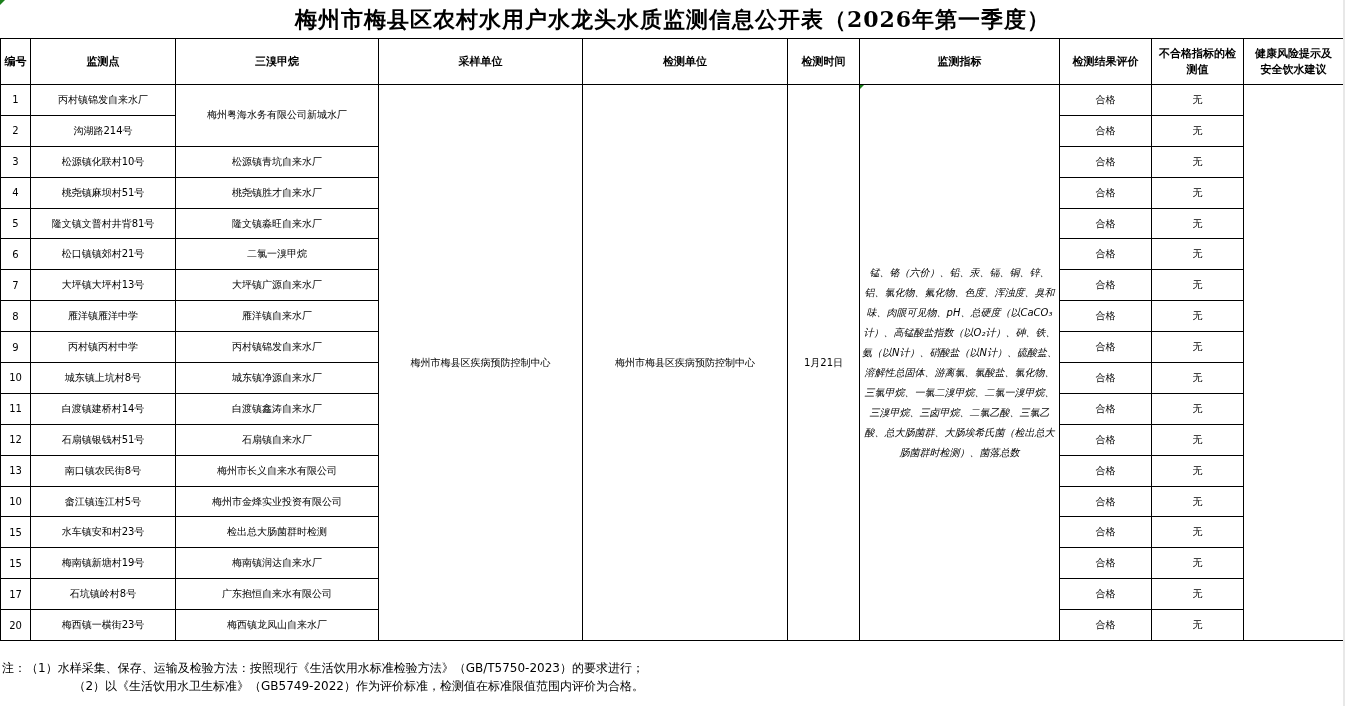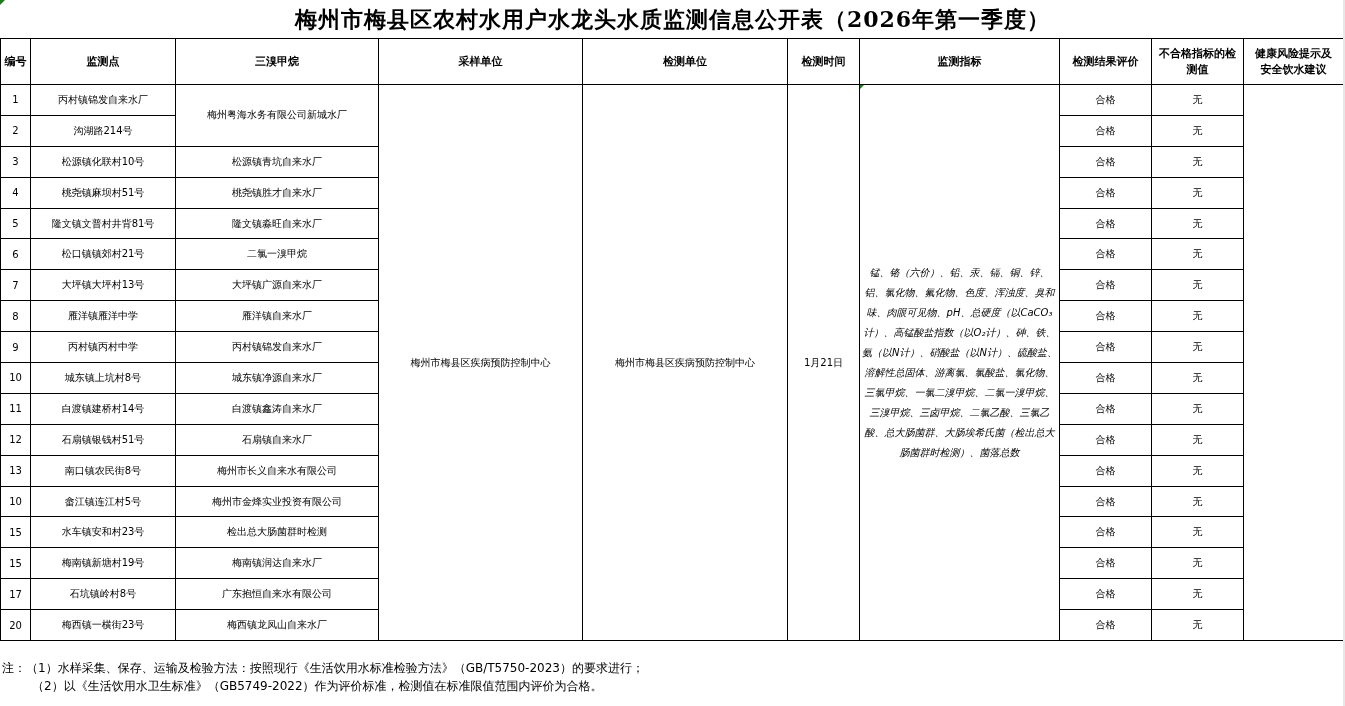--- a/index.html
+++ b/index.html
@@ -14,21 +14,21 @@
            table-layout:fixed;padding-left:32px; }
   table.grid td, table.grid th { border:1.5px solid #000; padding:0; text-align:center;
            vertical-align:middle; font-size:10px; overflow:hidden; }
   table.grid th { font-weight:bold; font-size:11px; height:45px; line-height:16px; }
   table.grid td { height:29.9px; }
   .indicators { font-size:10px; line-height:20px; padding:0 2px !important;
            text-align:center; word-break:break-all; position:relative;font-style:italic; }
   .indicators .green-mark { position:absolute; left:0; top:0; width:0; height:0;
            border-top:4px solid #1a7f1a; border-right:4px solid transparent; }
   .notes { position:absolute; left:2px; top:659px; font-size:12px; line-height:18px; }
-  .notes .line2 { padding-left:30px; }
+  .notes .line2 { padding-left:30px;text-align:right; }
   .scroll-edge { position:absolute; right:0; top:0; width:2px; height:706px; background:#e8e8e8; }
 </style>
 </head>
 <body>
 
 <div class="corner-mark"></div>
 <div class="title">梅州市梅县区农村水用户水龙头水质监测信息公开表（2026年第一季度）</div>
 
 <table class="grid">
   <colgroup>

